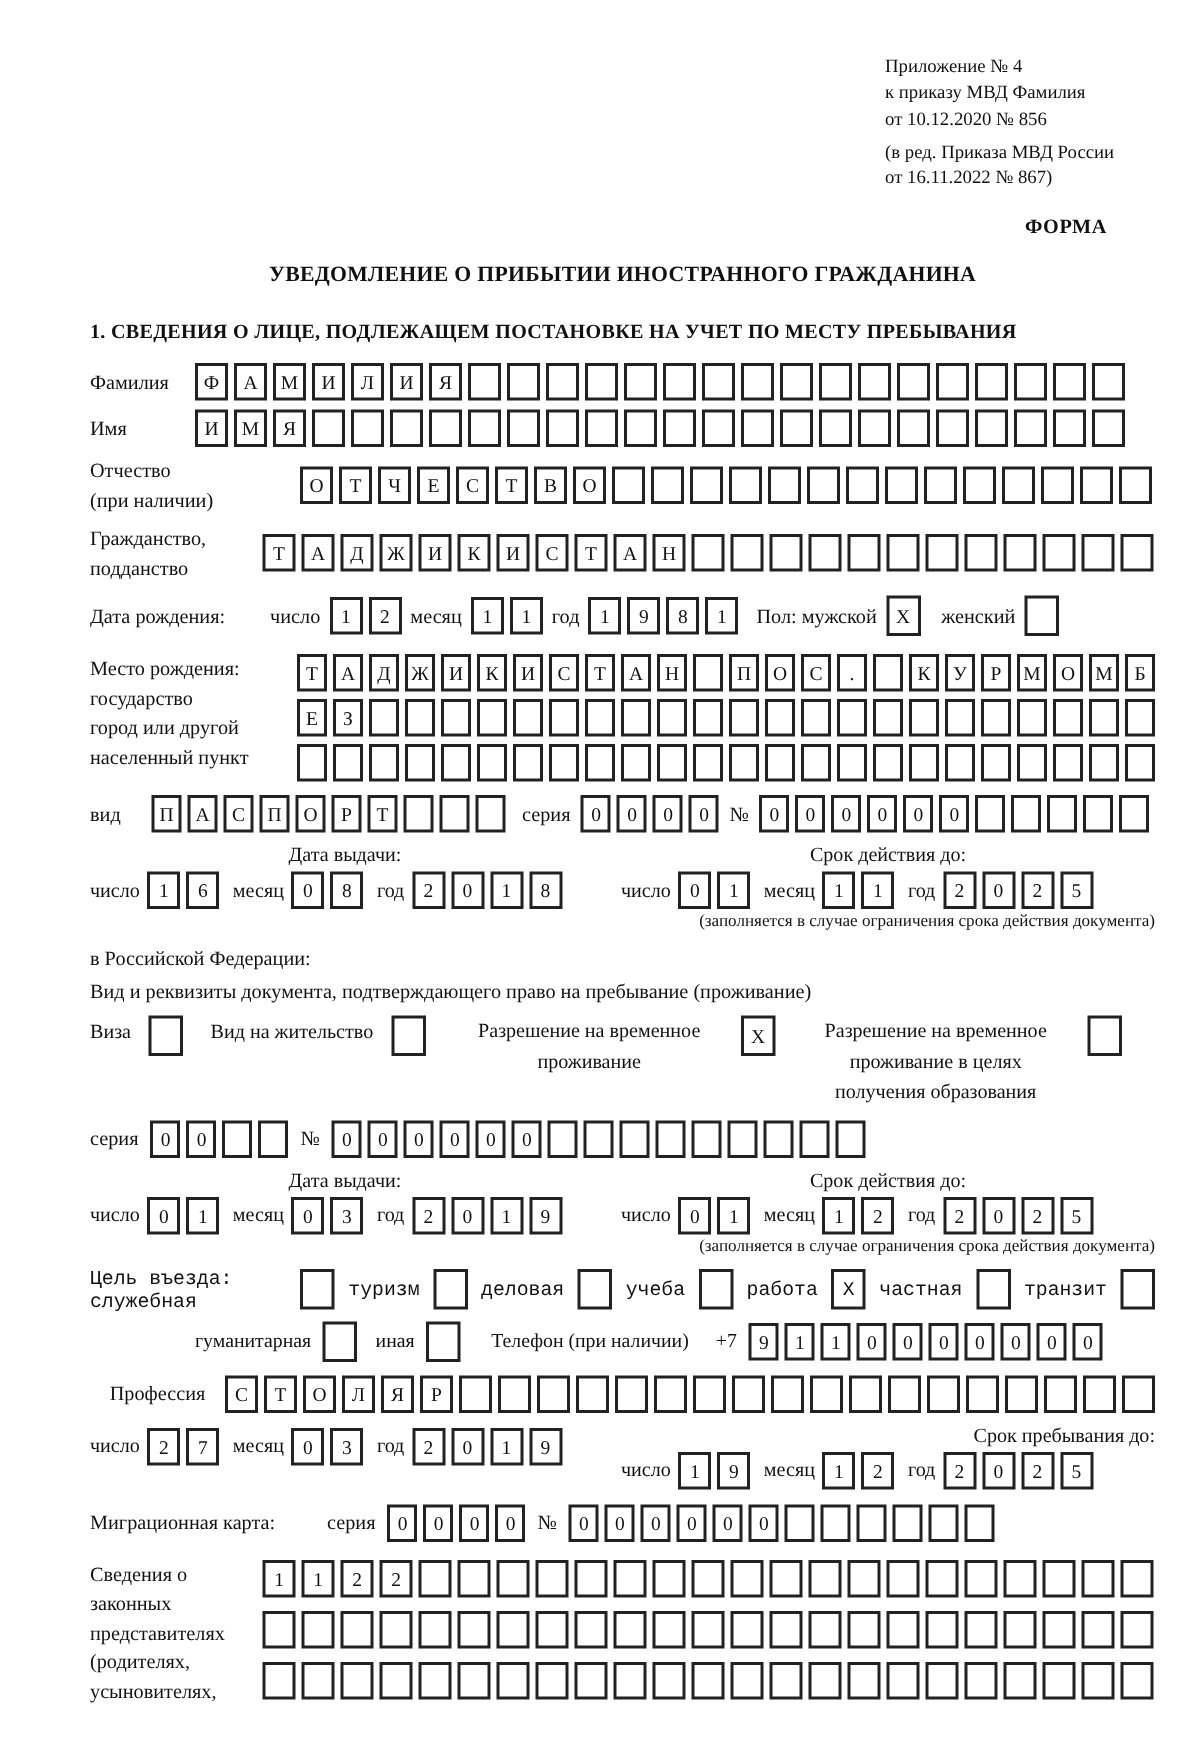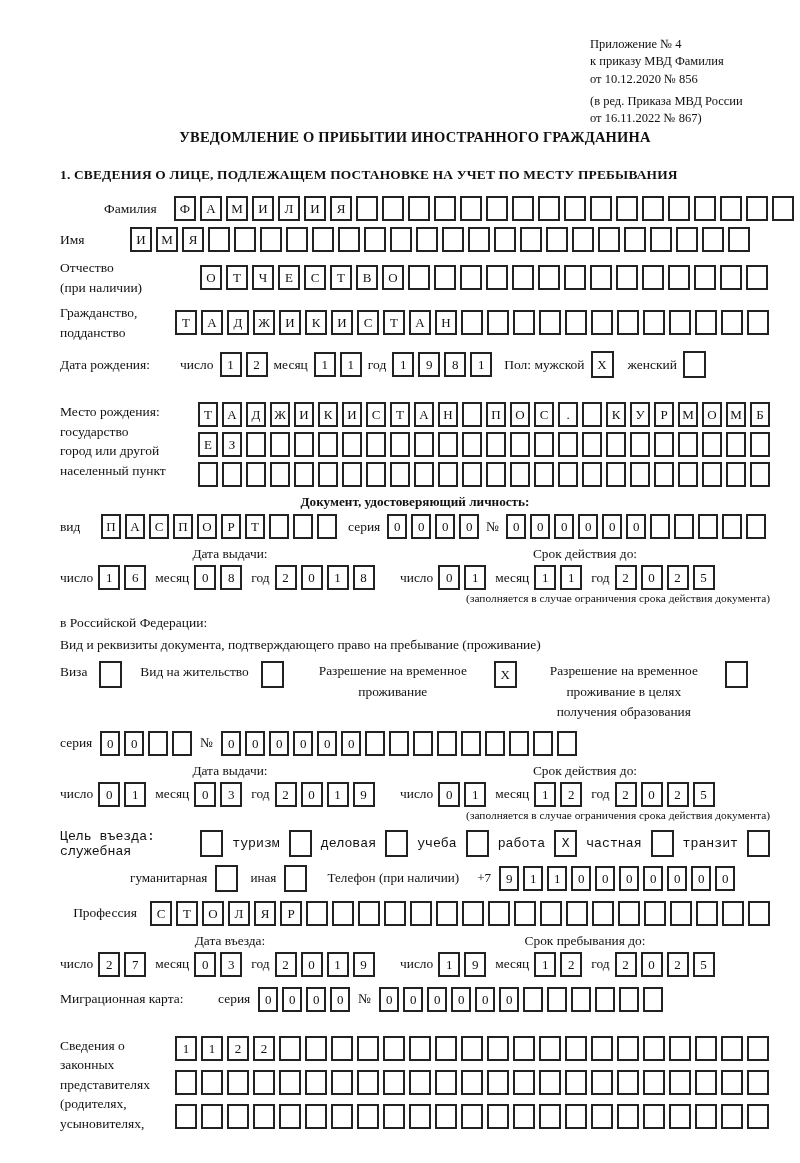--- a/index.html
+++ b/index.html
@@ -5,44 +5,44 @@
   html,body{margin:0;padding:0;background:#fff;}
   body{width:800px;height:1163px;overflow:hidden;color:#111;
        font-family:"Liberation Serif", serif;}
   .page{box-sizing:border-box;width:800px;height:1163px;padding:36px 30px 0 60px;}
 
   
   .hdr{width:172px;margin-left:auto;margin-right:8px;font-size:12.5px;line-height:1.38;}
   .hdr .ed{margin-top:5px;}
   .forma{text-align:right;padding-right:32px;font-weight:bold;font-size:13.5px;margin-top:16px;letter-spacing:.4px;}
 
-  .title{text-align:center;font-weight:bold;font-size:14.5px;line-height:1.5;letter-spacing:.2px;}
+  .title{text-align:center;font-weight:bold;font-size:14.5px;line-height:1.5;margin-top:14px;letter-spacing:.2px;}
   .blank-line{display:inline-block;width:55px;height:13px;border-bottom:2px solid #3a3a3a;margin-left:10px;}
   .sec{font-weight:bold;font-size:13.4px;margin-top:18px;letter-spacing:.2px;}
 
   
   .frow{display:flex;align-items:center;margin-top:6px;font-size:13.5px;}
   .frow .lbl{flex:none;}
   .lines{line-height:1.45;font-size:13.5px;}
   .cells{display:flex;gap:4px;flex:none;}
   .cell{flex:none;width:18px;height:21px;border:2px solid #222;text-align:center;
         font-size:13px;line-height:21px;background:#fff;}
   .cells.sm .cell{width:16px;}
   .cbox{flex:none;display:inline-block;width:19px;height:23px;border:2px solid #222;
         text-align:center;font-size:13px;line-height:23px;background:#fff;}
 
   .w70{width:70px;}.w140{width:140px;}.w115{width:115px;}.w145{width:145px;}
   .w90{width:90px;text-align:center;}.w150{width:150px;}
 
-  .stack{display:flex;align-items:flex-start;margin-top:24px;}
+  .stack{display:flex;align-items:flex-start;margin-top:12px;}
   .stack .cellcol>.cells{margin-bottom:5px;}
 
   .center-head{text-align:center;font-weight:bold;font-size:13.2px;margin-top:8px;}
 
-  .dategrid{display:flex;margin-top:7px;}
+  .dategrid{display:flex;margin-top:7px;gap:14px;}
   .dcol-left{width:340px;flex:none;}
   .dcol-right{flex:1;}
   .col-head{text-align:center;font-size:13.4px;}
   .date-line{display:flex;align-items:center;gap:5px;font-size:13.4px;margin-top:3px;}
   .date-line .dlbl{margin-left:4px;}
   .date-line .dlbl:first-child{margin-left:0;}
   .note-r{text-align:right;font-size:11.4px;margin-top:2px;}
 
   .para{font-size:13.5px;line-height:1.6;margin-top:8px;}
 
@@ -59,28 +59,29 @@
 <div class="page">
 
   <div class="hdr">
     <div>Приложение № 4</div>
     <div>к приказу МВД Фамилия</div>
     <div>от 10.12.2020 № 856</div>
     <div class="ed">(в ред. Приказа МВД России</div>
     <div>от 16.11.2022 № 867)</div>
   </div>
 
+  <div class="forma">ФОРМА</div>
 
   <div class="title">
     <div>УВЕДОМЛЕНИЕ О ПРИБЫТИИ ИНОСТРАННОГО ГРАЖДАНИНА</div>
   </div>
 
   <div class="sec">1. СВЕДЕНИЯ О ЛИЦЕ, ПОДЛЕЖАЩЕМ ПОСТАНОВКЕ НА УЧЕТ ПО МЕСТУ ПРЕБЫВАНИЯ</div>
 
-  <div class="frow" style="margin-top:13px;margin-left:44px;">
+  <div class="frow" style="margin-top:13px;">
     <span class="lbl w70">Фамилия</span>
     <span class="cells">
         <span class="cell">Ф</span>
         <span class="cell">А</span>
         <span class="cell">М</span>
         <span class="cell">И</span>
         <span class="cell">Л</span>
         <span class="cell">И</span>
         <span class="cell">Я</span>
         <span class="cell"></span>
@@ -304,21 +305,20 @@
           <span class="cell"></span>
           <span class="cell"></span>
           <span class="cell"></span>
           <span class="cell"></span>
           <span class="cell"></span>
           <span class="cell"></span>
         </div>
     </div>
   </div>
 
-  <div class="center-head" style="margin-top:2px;">Документ, удостоверяющий личность:</div>
 
   <div class="frow" style="gap:7px;margin-top:4px;">
     <span style="width:34px;">вид</span>
     <span class="cells sm">
         <span class="cell">П</span>
         <span class="cell">А</span>
         <span class="cell">С</span>
         <span class="cell">П</span>
         <span class="cell">О</span>
         <span class="cell">Р</span>
@@ -560,21 +560,20 @@
         <span class="cell"></span>
         <span class="cell"></span>
         <span class="cell"></span>
         <span class="cell"></span>
         <span class="cell"></span>
       </span>
   </div>
 
   <div class="dategrid">
     <div class="dcol-left">
-      <div class="col-head" style="font-weight:normal;">Дата въезда:</div>
       <div class="date-line">
         <span class="dlbl">число</span>
         <span class="cells">
             <span class="cell">2</span>
             <span class="cell">7</span>
           </span>
         <span class="dlbl">месяц</span>
         <span class="cells">
             <span class="cell">0</span>
             <span class="cell">3</span>
@@ -582,21 +581,21 @@
         <span class="dlbl">год</span>
         <span class="cells">
             <span class="cell">2</span>
             <span class="cell">0</span>
             <span class="cell">1</span>
             <span class="cell">9</span>
           </span>
       </div>
     </div>
     <div class="dcol-right">
-      <div class="col-head" style="font-weight:normal;">Срок пребывания до:</div>
+      <div class="col-head" style="font-weight:normal;text-align:right;">Срок пребывания до:</div>
       <div class="date-line">
         <span class="dlbl">число</span>
         <span class="cells">
             <span class="cell">1</span>
             <span class="cell">9</span>
           </span>
         <span class="dlbl">месяц</span>
         <span class="cells">
             <span class="cell">1</span>
             <span class="cell">2</span>

